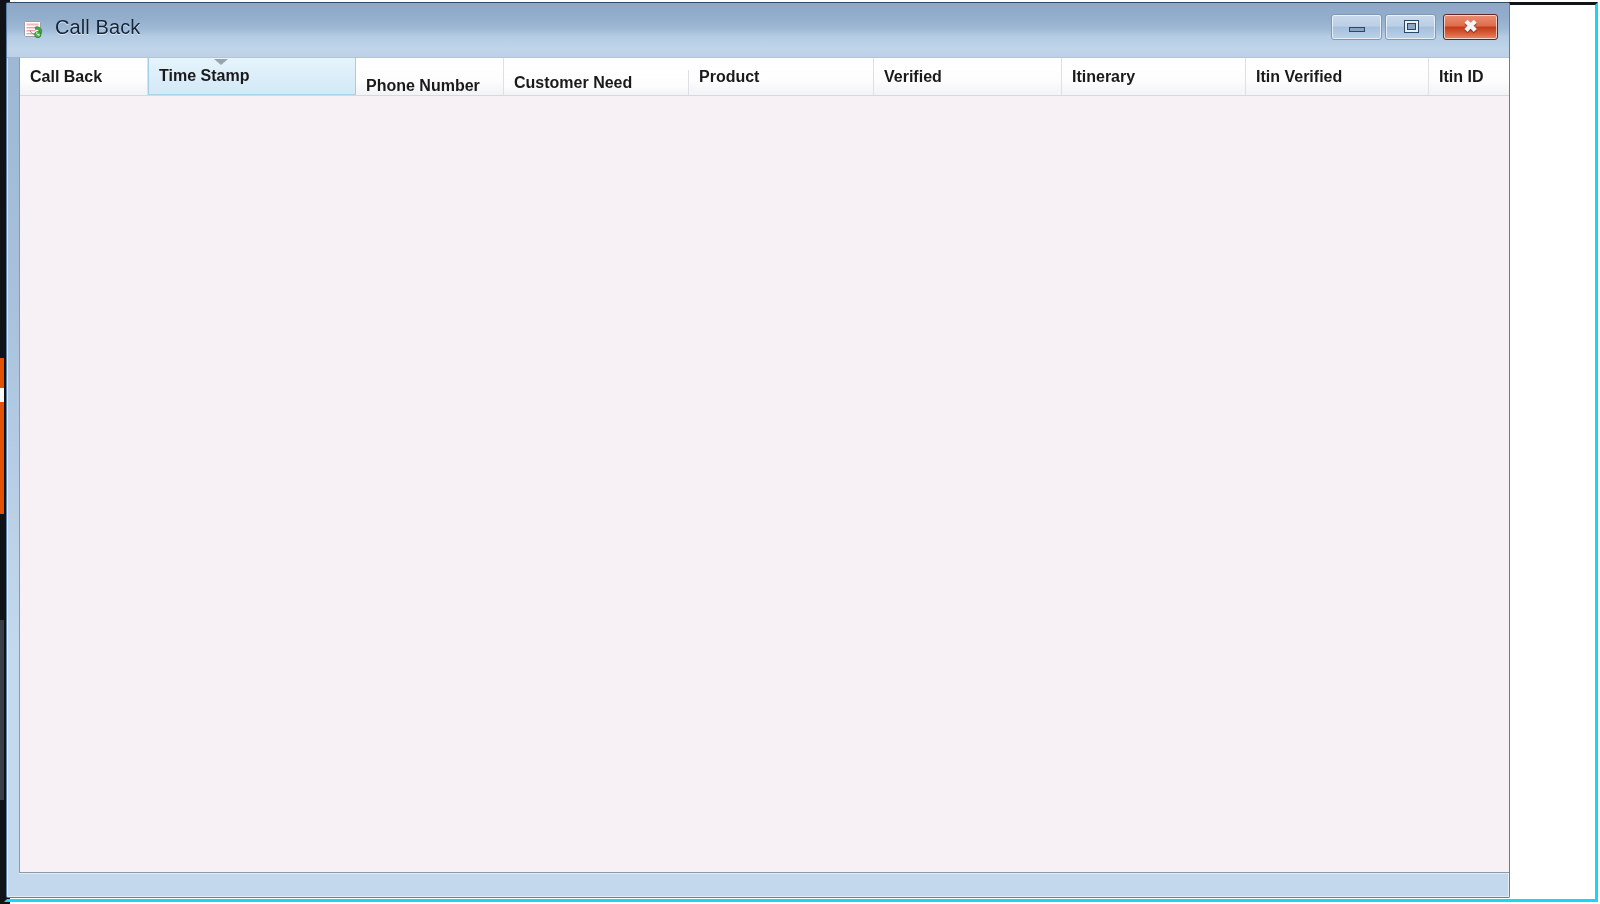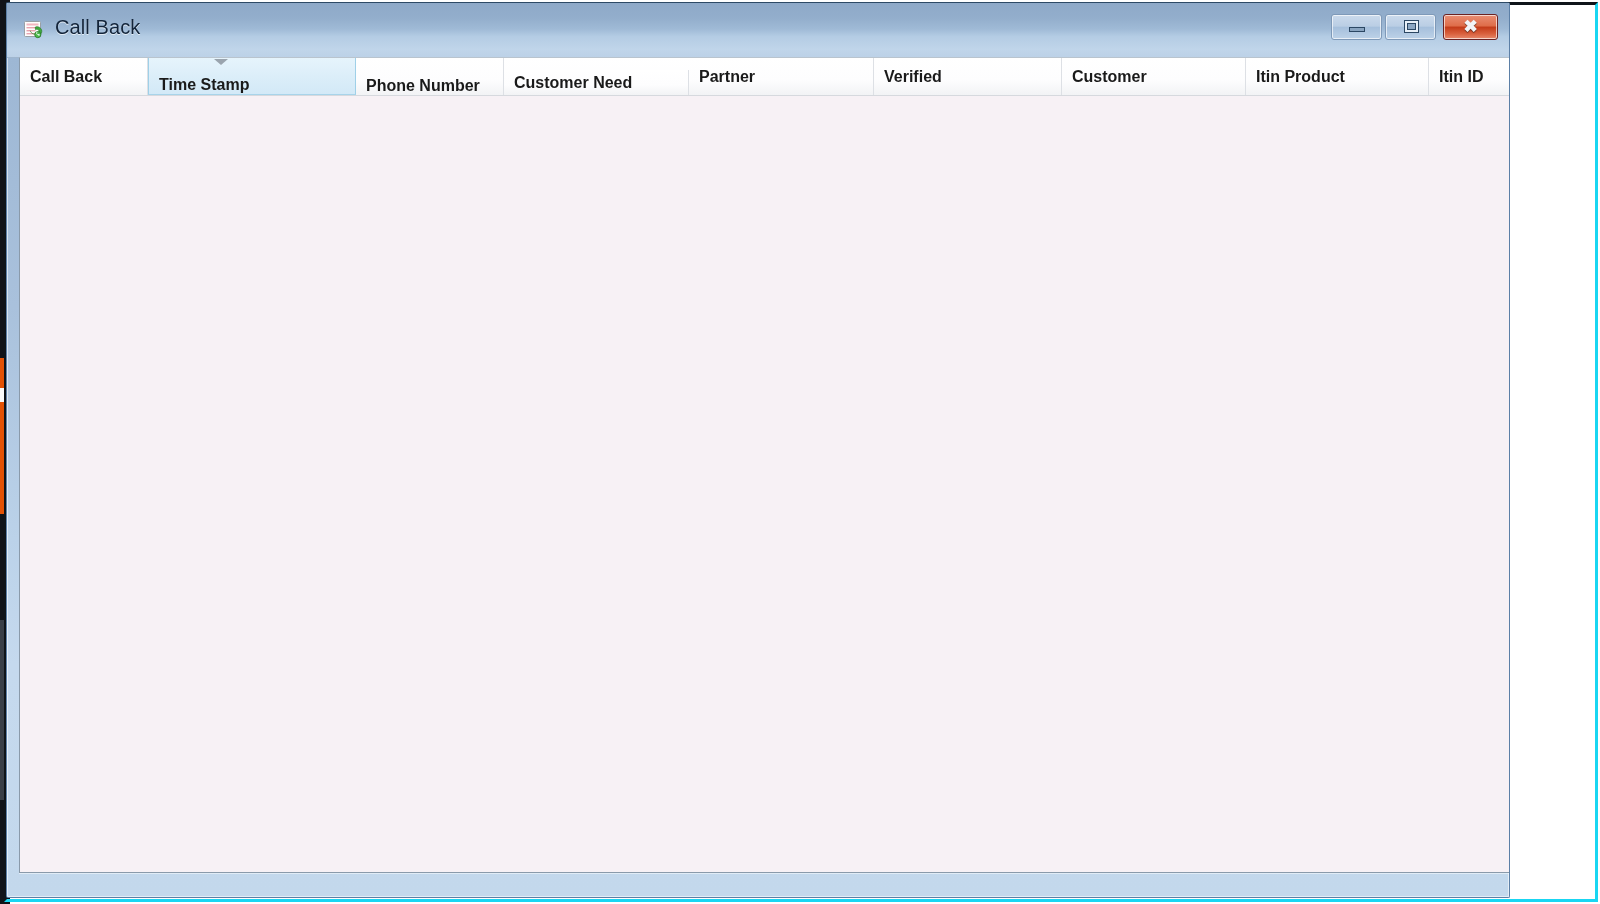--- a/index.html
+++ b/index.html
@@ -200,21 +200,20 @@
     white-space: nowrap;
     overflow: hidden;
     background: linear-gradient(to bottom, #FFFFFF 0%, #FDFDFE 60%, #F2F3F5 100%);
     cursor: default;
   }
   .hcell.sorted {
     background: linear-gradient(to bottom, #E6F4FC 0%, #DCEEF9 50%, #D3E9F7 100%);
     border-left: 1px solid #9FD0E8;
     border-right: 1px solid #9FD0E8;
     border-bottom: 1px solid #A8D4EA;
-    align-items: flex-end;
   }
   .sort-arrow {
     position: absolute;
     top: 1px;
     left: 50%;
     margin-left: -38px;
     width: 0; height: 0;
     border-left: 7px solid transparent;
     border-right: 7px solid transparent;
     border-top: 6px solid #9AA4AE;
@@ -296,30 +295,30 @@
           <span class="sort-arrow"></span>
           <span>Time Stamp</span>
         </div>
         <div class="hcell" style="width: 148px; flex: 0 0 148px; align-items: flex-end;">
           <span>Phone Number</span>
         </div>
         <div class="hcell" style="width: 185px; flex: 0 0 185px; margin-top: 12px;">
           <span>Customer Need</span>
         </div>
         <div class="hcell" style="width: 185px; flex: 0 0 185px;">
-          <span>Partner</span>
+          <span>Product</span>
         </div>
         <div class="hcell" style="width: 188px; flex: 0 0 188px;">
           <span>Verified</span>
         </div>
         <div class="hcell" style="width: 184px; flex: 0 0 184px;">
-          <span>Customer</span>
+          <span>Itinerary</span>
         </div>
         <div class="hcell" style="width: 183px; flex: 0 0 183px;">
-          <span>Itin Product</span>
+          <span>Itin Verified</span>
         </div>
         <div class="hcell" style="width: 131px; flex: 0 0 131px;">
           <span>Itin ID</span>
         </div>
       </div>
 
     <div id="grid-body"></div>
   </div>
 
   <div id="client-bottom-shade"></div>

